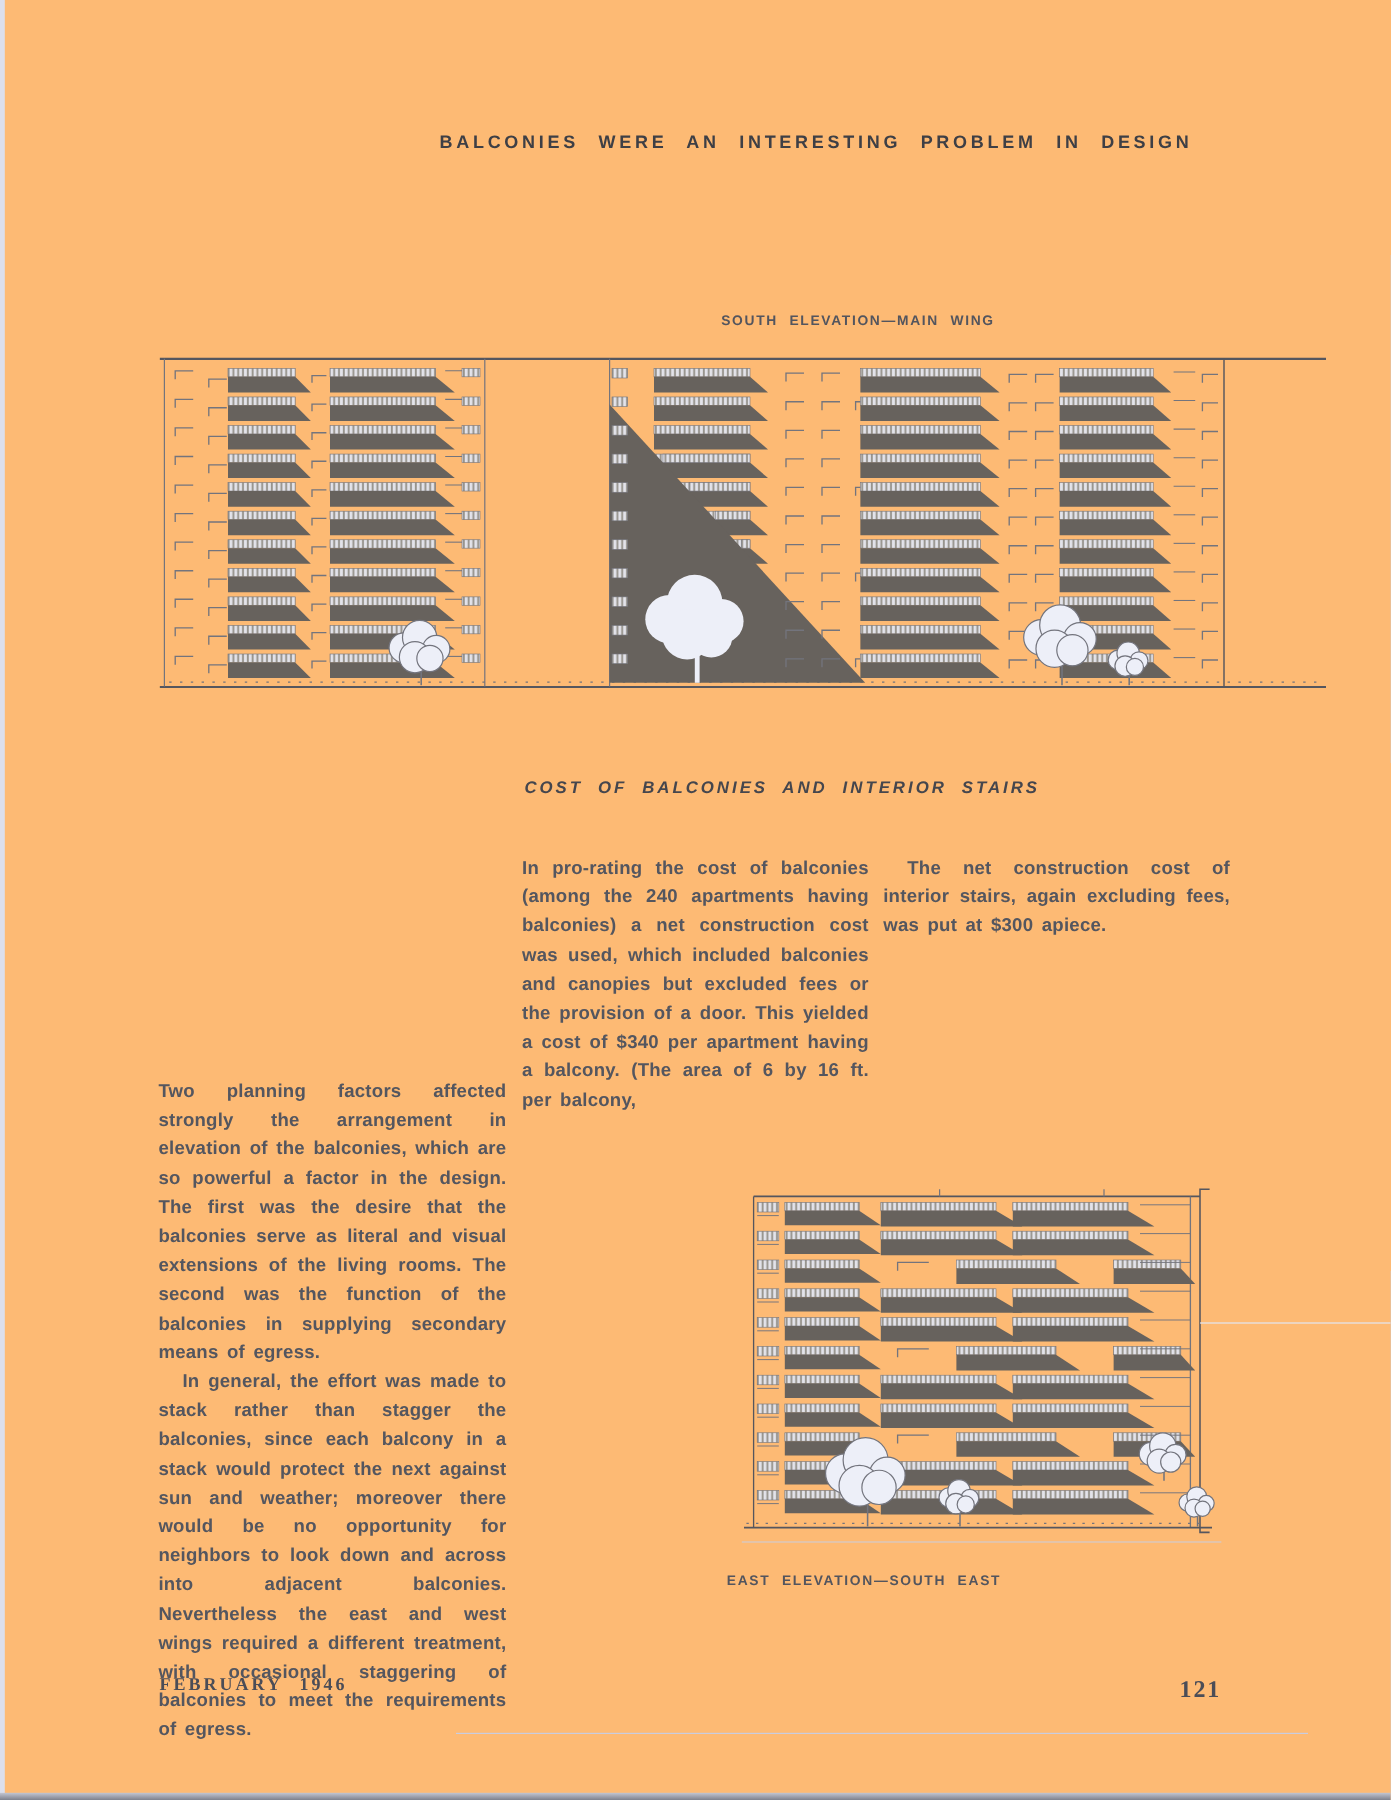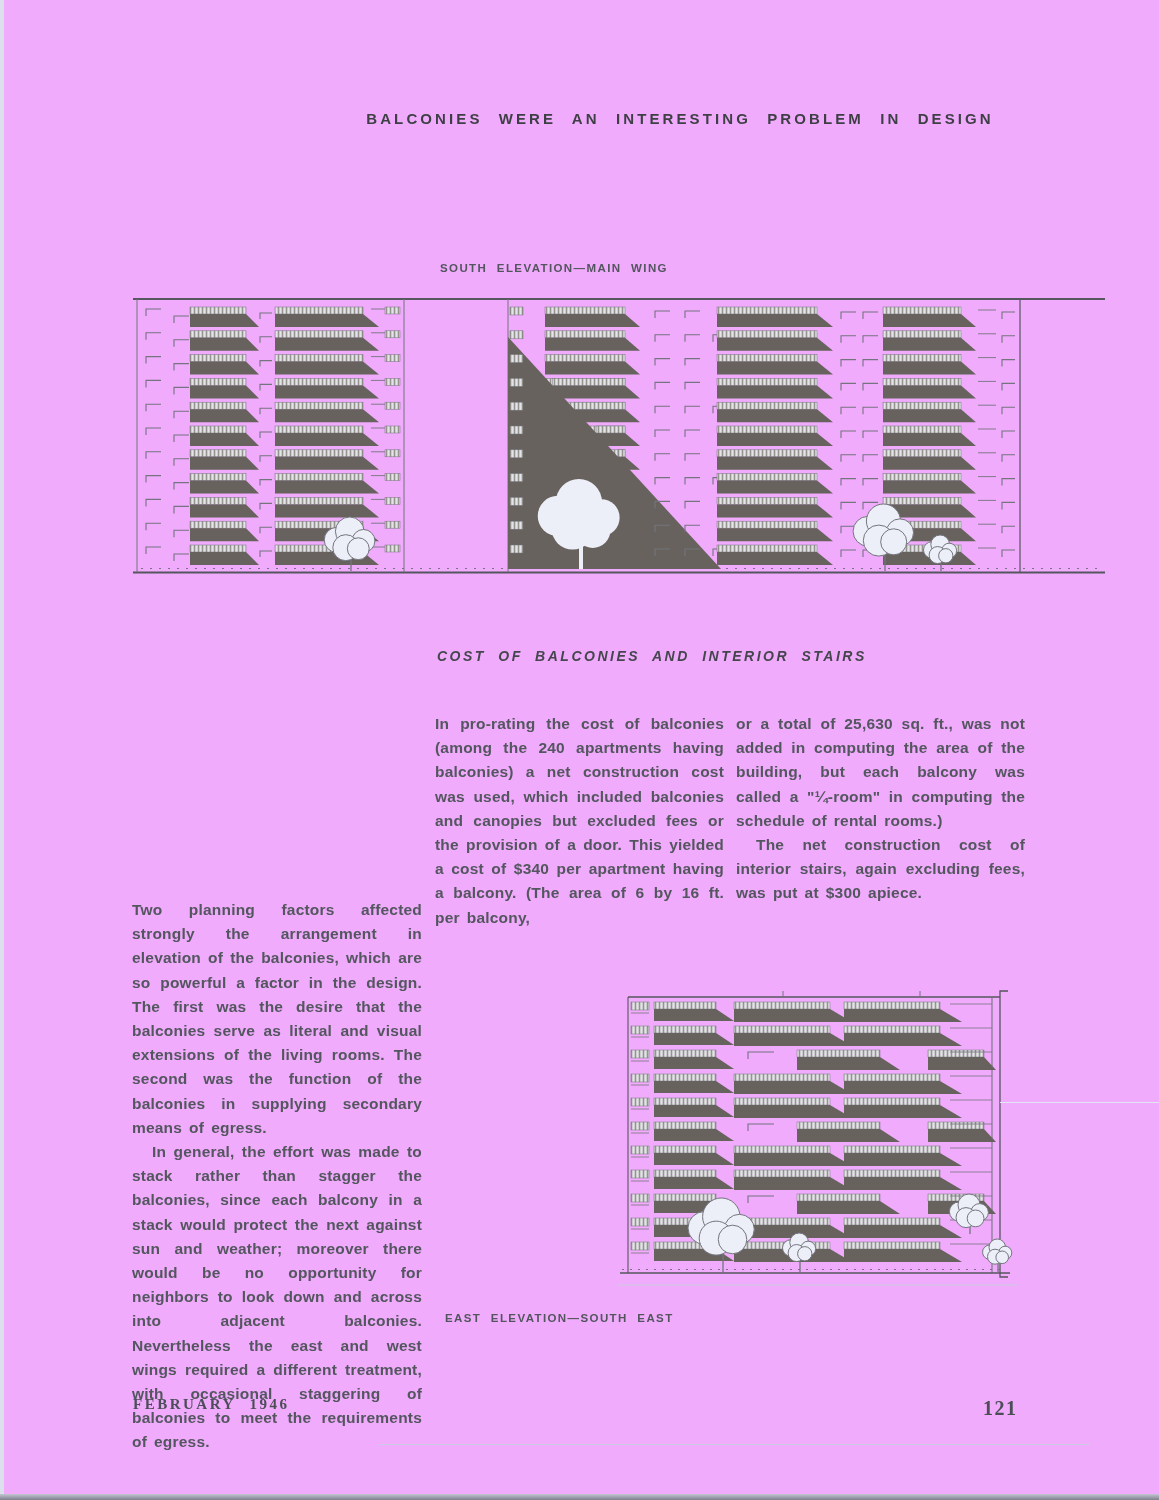--- a/index.html
+++ b/index.html
@@ -1,25 +1,25 @@
 <!DOCTYPE html>
 <html><head>
 <meta charset="utf-8">
 <style>
   html,body{margin:0;padding:0;background:#c6c9d4;}
-  .page{position:relative;width:1159px;height:1500px;background:#f0abfc;overflow:hidden;
+  .page{position:relative;width:1159px;height:1500px;background:#fdba74;overflow:hidden;
         font-family:"Liberation Sans",sans-serif;}
   .scan-left{position:absolute;left:0;top:0;width:4px;height:100%;background:#dcdfec;}
   .scan-bottom{position:absolute;left:0;bottom:0;width:100%;height:6px;
         background:linear-gradient(#c3c6d2,#7e818d);}
   .seam{position:absolute;background:#e3e6f2;height:1px;}
   .title{position:absolute;left:290px;top:110px;width:780px;margin:0;text-align:center;
         font-size:15px;font-weight:700;letter-spacing:3.1px;word-spacing:9px;color:#3e3f45;}
   .fig-label{position:absolute;font-size:11.5px;font-weight:700;letter-spacing:1.4px;
-        word-spacing:5px;color:#53555e;text-align:left;width:550px;}
+        word-spacing:5px;color:#53555e;text-align:center;width:550px;}
   .label-top{left:440px;top:262px;}
   .label-bottom{left:445px;top:1312px;}
   .heading{position:absolute;left:437px;top:648px;margin:0;font-size:14px;font-weight:700;
         letter-spacing:2.5px;word-spacing:6px;color:#45464d;font-style:italic;}
   .col{position:absolute;font-size:15.5px;line-height:24.2px;color:#54565f;
         text-align:justify;letter-spacing:0.2px;word-spacing:2.5px;}
   .col p{margin:0;font-weight:bold;}
   .col p.indent{text-indent:20px;}
   .col-mid{left:435px;top:712px;width:289px;}
   .col-right{left:736px;top:712px;width:289px;}
@@ -334,21 +334,20 @@
       <circle cx="812.76" cy="260.74" r="7.14" fill="#edeff8" stroke="#73747d" stroke-width="1"></circle>
     </svg>
 
   <h2 class="heading">COST OF BALCONIES AND INTERIOR STAIRS</h2>
 
   <div class="col col-mid">
     <p>In pro-rating the cost of balconies (among the 240 apartments having balconies) a net construction cost was used, which included balconies and canopies but excluded fees or the provision of a door. This yielded a cost of $340 per apartment having a balcony. (The area of 6 by 16 ft. per balcony,</p>
   </div>
 
   <div class="col col-right">
-    <p>or a total of 25,630 sq. ft., was not added in computing the area of the building, but each balcony was called a "¼-room" in computing the schedule of rental rooms.)</p>
     <p class="indent">The net construction cost of interior stairs, again excluding fees, was put at $300 apiece.</p>
   </div>
 
   <div class="col col-left">
     <p>Two planning factors affected strongly the arrangement in elevation of the balconies, which are so powerful a factor in the design. The first was the desire that the balconies serve as literal and visual extensions of the living rooms. The second was the function of the balconies in supplying secondary means of egress.</p>
     <p class="indent">In general, the effort was made to stack rather than stagger the balconies, since each balcony in a stack would protect the next against sun and weather; moreover there would be no opportunity for neighbors to look down and across into adjacent balconies. Nevertheless the east and west wings required a different treatment, with occasional staggering of balconies to meet the requirements of egress.</p>
   </div>
 
   <svg id="fig2" class="fig" width="400" height="310" viewBox="0 0 400 310">
       <line x1="10" y1="9" x2="382" y2="9" stroke="#55565e" stroke-width="1.4"></line>

